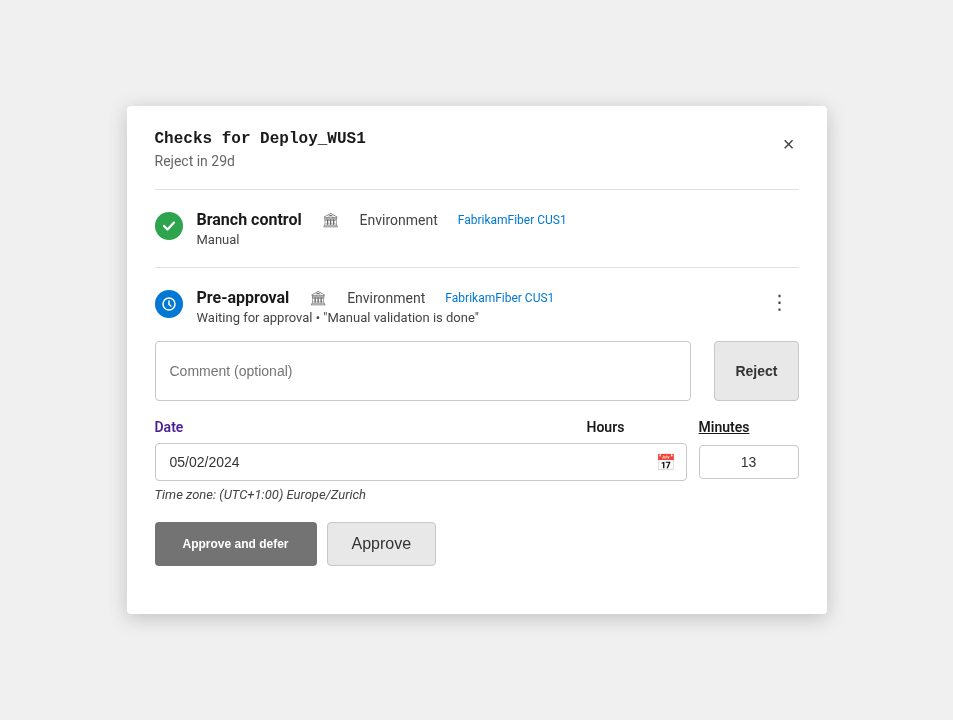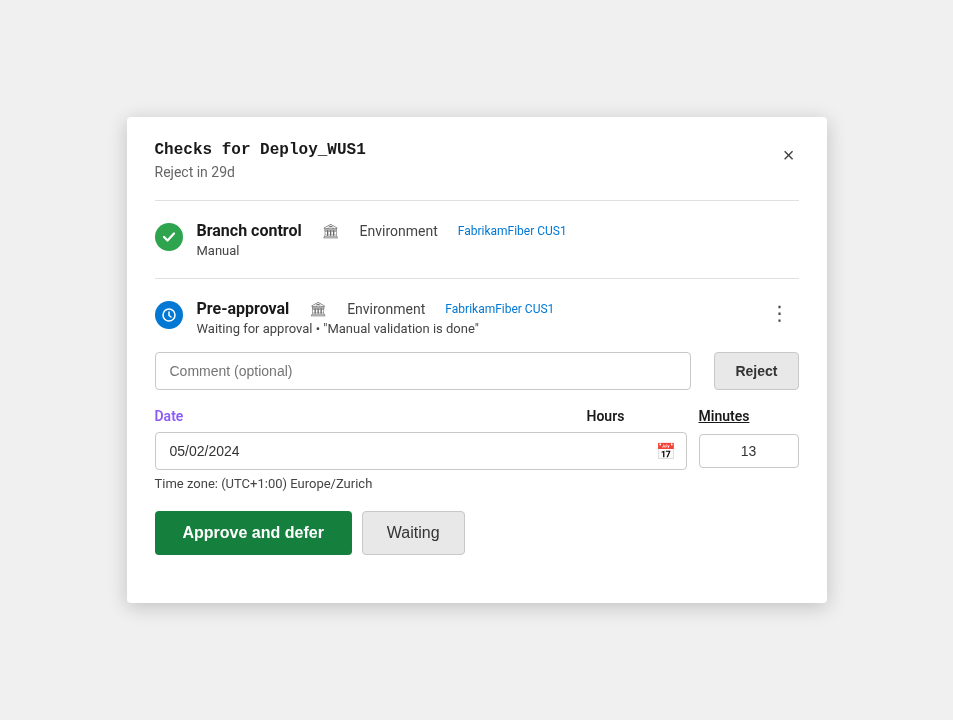--- a/index.html
+++ b/index.html
@@ -163,21 +163,21 @@
       padding: 10px 14px;
       font-size: 14px;
       color: #999;
       outline: none;
     }
 
     .reject-button {
       background: #e8e8e8;
       border: 1px solid #c8c8c8;
       border-radius: 4px;
-      padding: 10px 20px;
+      padding: 21px 20px;
       font-size: 14px;
       font-weight: 600;
       color: #333;
       cursor: pointer;
       white-space: nowrap;
     }
 
     .defer-fields {
       margin-top: 18px;
     }
@@ -185,21 +185,21 @@
     .field-labels-row {
       display: flex;
       gap: 12px;
       margin-bottom: 8px;
     }
 
     .date-label {
       flex: 1;
       font-size: 14px;
       font-weight: 600;
-      color: #8b5cf6;
+      color: #4c1d95;
     }
 
     .hours-label {
       width: 100px;
       font-size: 14px;
       font-weight: 600;
       color: #1a1a1a;
     }
 
     .minutes-label {
@@ -261,34 +261,35 @@
       color: #333;
       outline: none;
       text-align: center;
       background: #f0f6ff;
     }
 
     .timezone-text {
       font-size: 13px;
       color: #444;
       margin-top: 6px;
+      font-style: italic;
     }
 
     .action-buttons-row {
       display: flex;
       gap: 10px;
       margin-top: 20px;
     }
 
     .approve-defer-button {
-      background: #15803d;
+      background: #737373;
       border: none;
       border-radius: 4px;
       padding: 12px 28px;
-      font-size: 16px;
+      font-size: 12px;
       font-weight: 700;
       color: #ffffff;
       cursor: pointer;
     }
 
     .cancel-button {
       background: #e8e8e8;
       border: 1px solid #c8c8c8;
       border-radius: 4px;
       padding: 12px 24px;
@@ -371,18 +372,18 @@
             <input class="date-input" type="text" value="05/02/2024" style="">
             <span class="calendar-icon">📅</span>
           </div>
           <input class="hours-input" type="text" value="13" style="">
         </div>
         <div class="timezone-text">Time zone: (UTC+1:00) Europe/Zurich</div>
       </div>
 
       <div class="action-buttons-row">
         <button class="approve-defer-button">Approve and defer</button>
-        <button class="cancel-button">Waiting</button>
+        <button class="cancel-button">Approve</button>
       </div>
     </div>
   </div>
 
 </div>
 
 </body></html>

